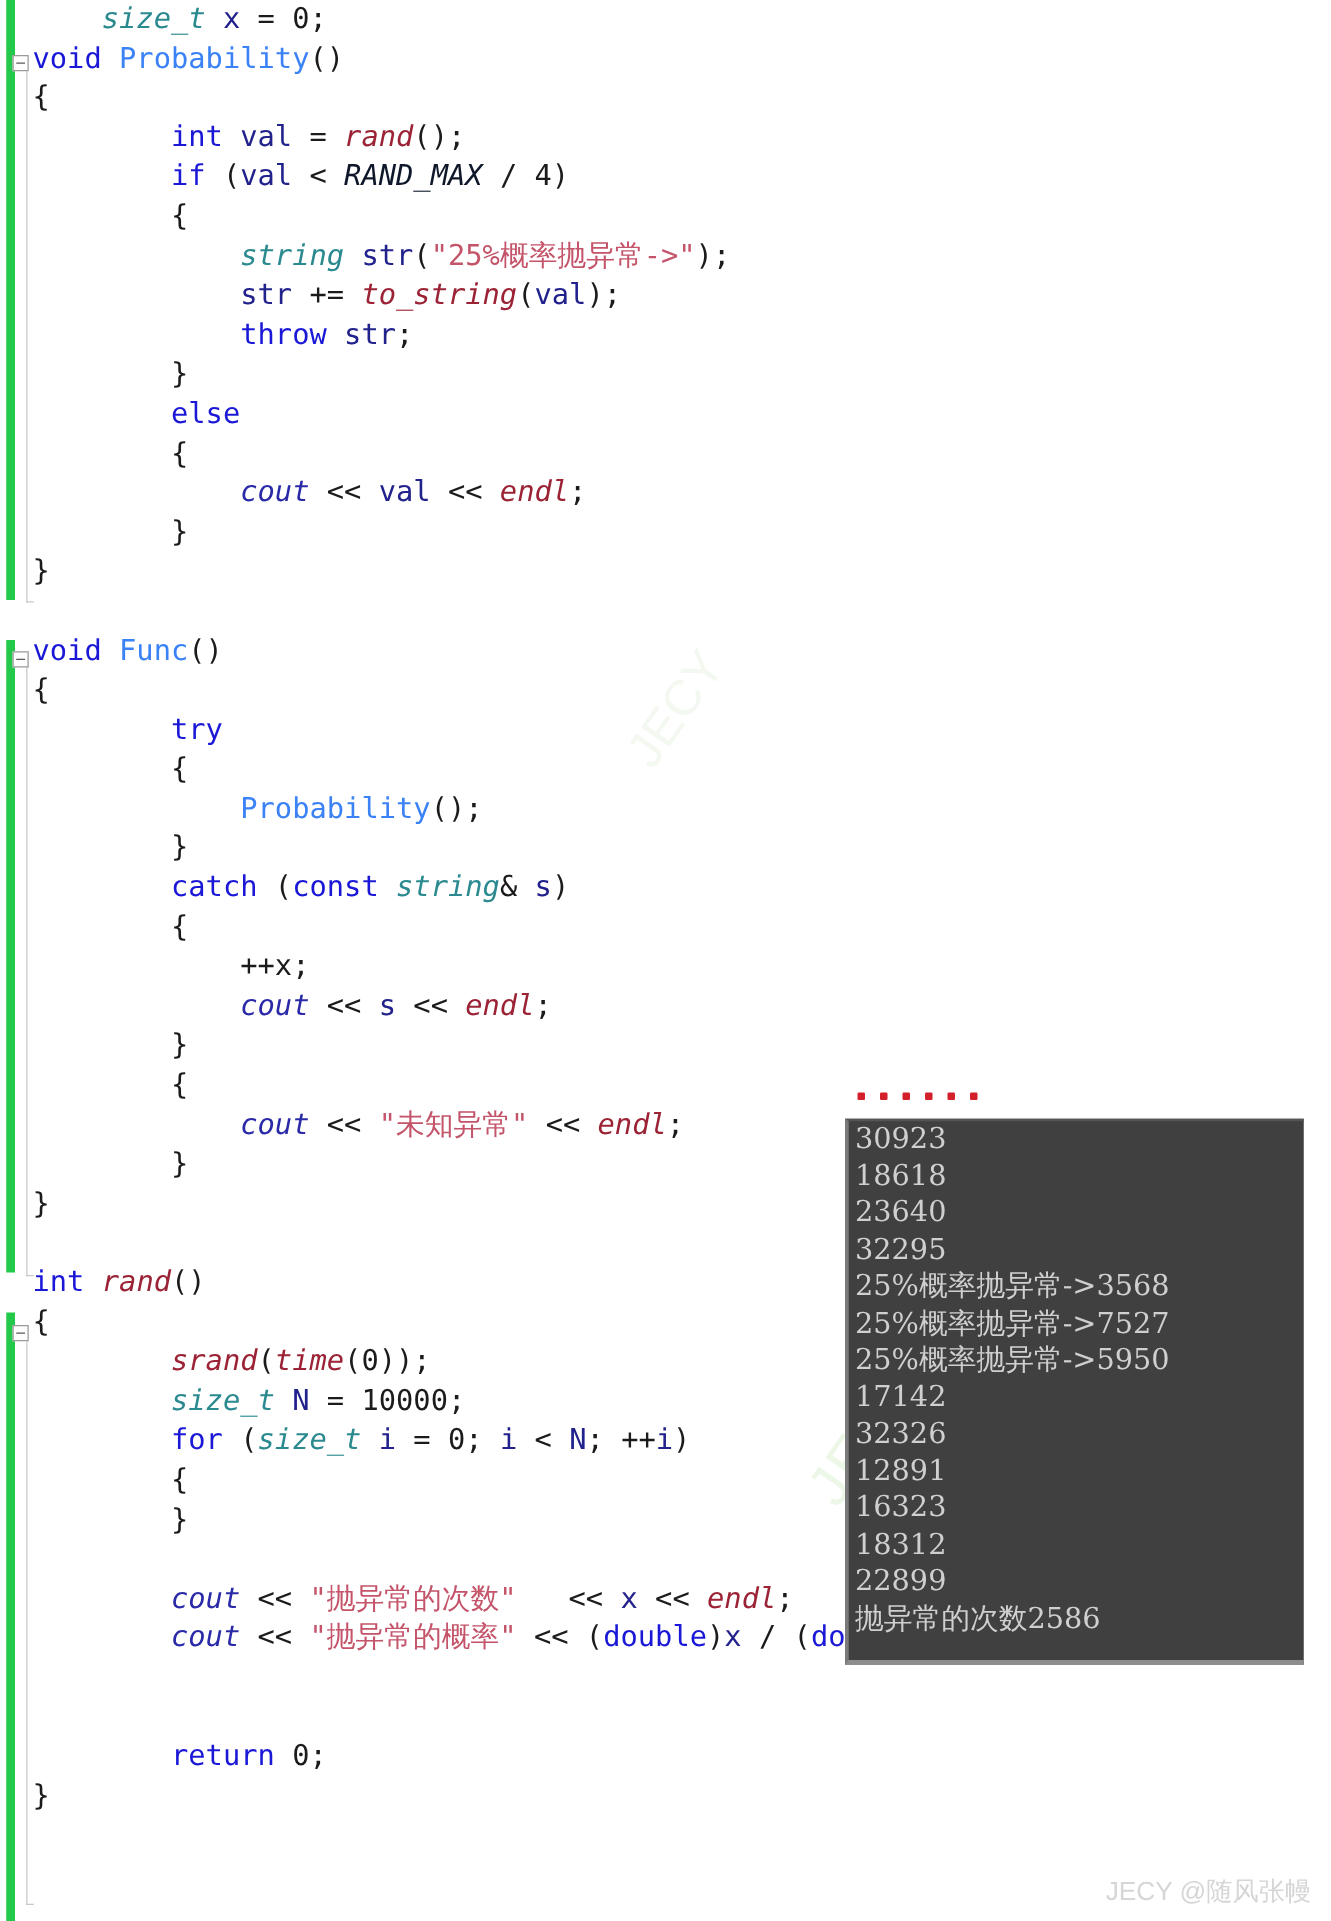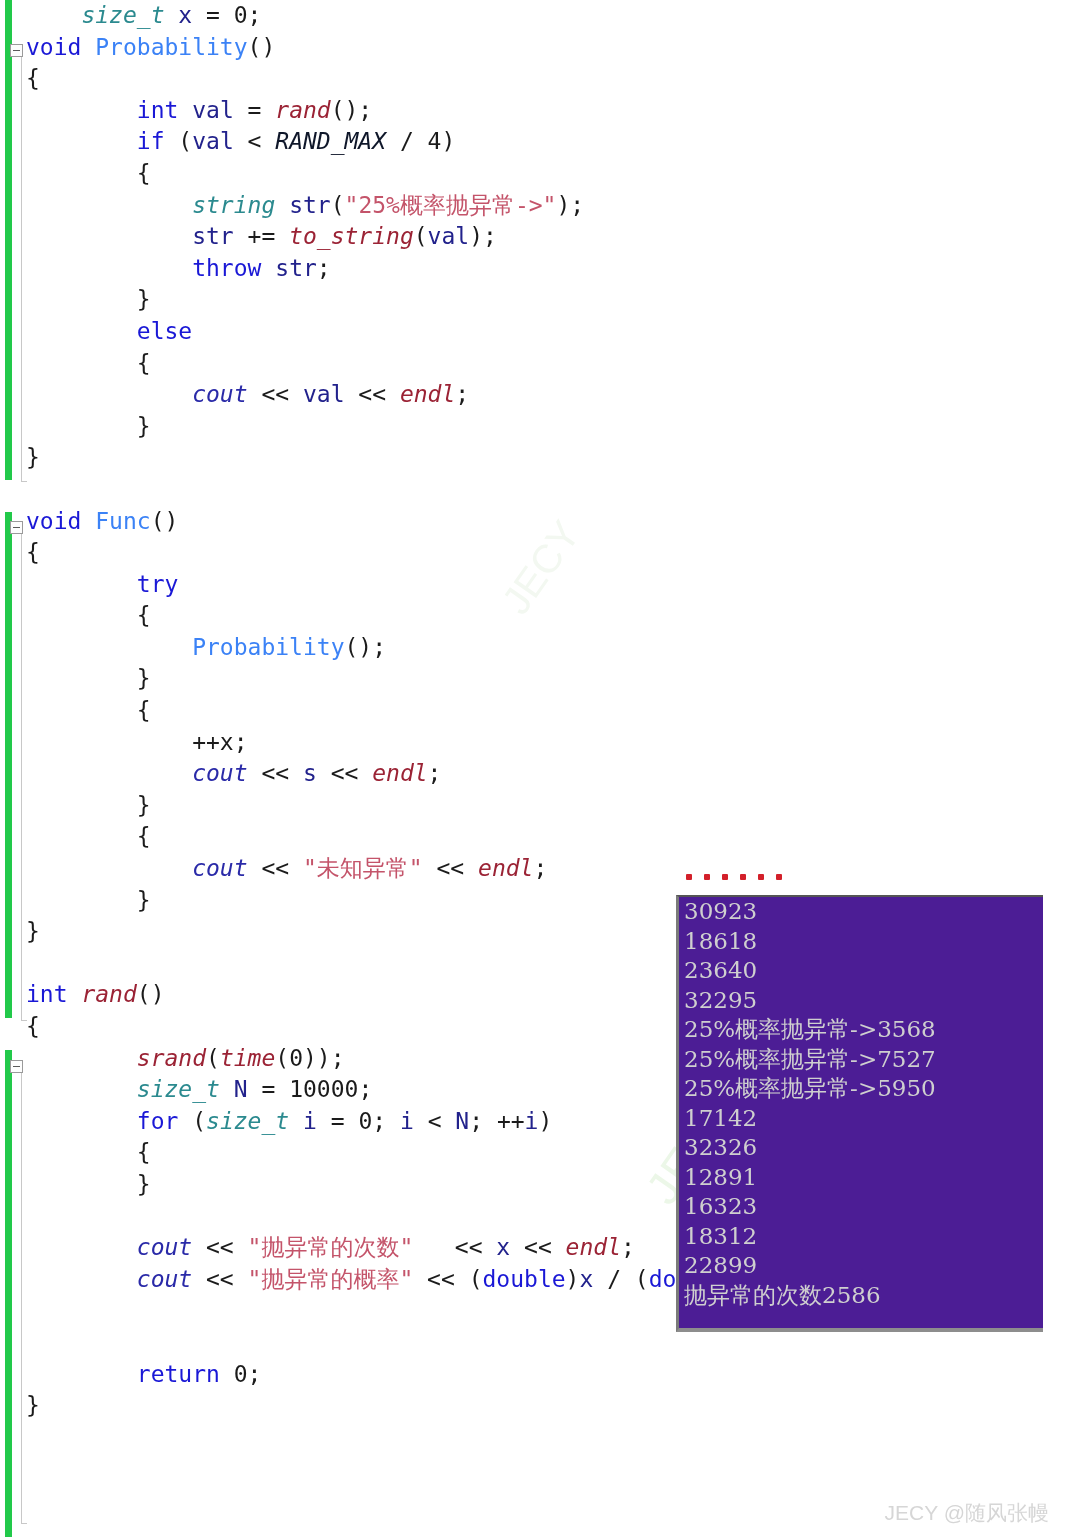--- a/index.html
+++ b/index.html
@@ -60,21 +60,21 @@
   .endl    {color:#9b2335;font-style:italic;}  
   .cmt     {color:#2e8b3d;}             
   .num     {color:#1b1b1b;}
   .pl      {color:#1b1b1b;}             
   .var     {color:#22228c;}             
   .mainfn  {color:#9b2335;font-style:italic;}
 
   
   #console{
     position:absolute;left:676px;top:895px;width:367px;height:437px;
-    background:#4c1d95;
+    background:#404040;
     border-left:3px solid #7a7a7a;
     border-top:2px solid #555;
     border-bottom:4px solid #8d8d8d;
     box-sizing:border-box;
     overflow:hidden;
   }
   .cline{
     font-family:"DejaVu Serif","Liberation Serif",serif;
     font-size:23px;line-height:29.5px;height:29.5px;
     color:#cfcfcf;white-space:pre;
@@ -145,20 +145,21 @@
       <div class="line"><span class="pl">            </span><span class="strm">cout</span><span class="pl"> &lt;&lt; </span><span class="var">val</span><span class="pl"> &lt;&lt; </span><span class="endl">endl</span><span class="pl">;</span></div>
       <div class="line"><span class="pl">        </span><span class="pl">}</span></div>
       <div class="line"><span class="pl"></span><span class="pl">}</span></div>
       <div class="line">&nbsp;</div>
       <div class="line"><span class="pl"></span><span class="kw">void</span><span class="pl"> </span><span class="fn">Func</span><span class="pl">()</span></div>
       <div class="line"><span class="pl"></span><span class="pl">{</span></div>
       <div class="line"><span class="pl">        </span><span class="kw">try</span></div>
       <div class="line"><span class="pl">        </span><span class="pl">{</span></div>
       <div class="line"><span class="pl">            </span><span class="fn">Probability</span><span class="pl">();</span></div>
       <div class="line"><span class="pl">        </span><span class="pl">}</span></div>
+      <div class="line"><span class="pl">        </span><span class="kw">catch</span><span class="pl"> (</span><span class="kw">const</span><span class="pl"> </span><span class="type">string</span><span class="pl">&amp; </span><span class="var">s</span><span class="pl">)</span></div>
       <div class="line"><span class="pl">        </span><span class="pl">{</span></div>
       <div class="line"><span class="pl">            </span><span class="pl">++x;</span></div>
       <div class="line"><span class="pl">            </span><span class="strm">cout</span><span class="pl"> &lt;&lt; </span><span class="var">s</span><span class="pl"> &lt;&lt; </span><span class="endl">endl</span><span class="pl">;</span></div>
       <div class="line"><span class="pl">        </span><span class="pl">}</span></div>
       <div class="line"><span class="pl">        </span><span class="pl">{</span></div>
       <div class="line"><span class="pl">            </span><span class="strm">cout</span><span class="pl"> &lt;&lt; </span><span class="str">"未知异常"</span><span class="pl"> &lt;&lt; </span><span class="endl">endl</span><span class="pl">;</span></div>
       <div class="line"><span class="pl">        </span><span class="pl">}</span></div>
       <div class="line"><span class="pl"></span><span class="pl">}</span></div>
       <div class="line">&nbsp;</div>
       <div class="line"><span class="pl"></span><span class="kw">int</span><span class="pl"> </span><span class="mainfn">rand</span><span class="pl">()</span></div>

